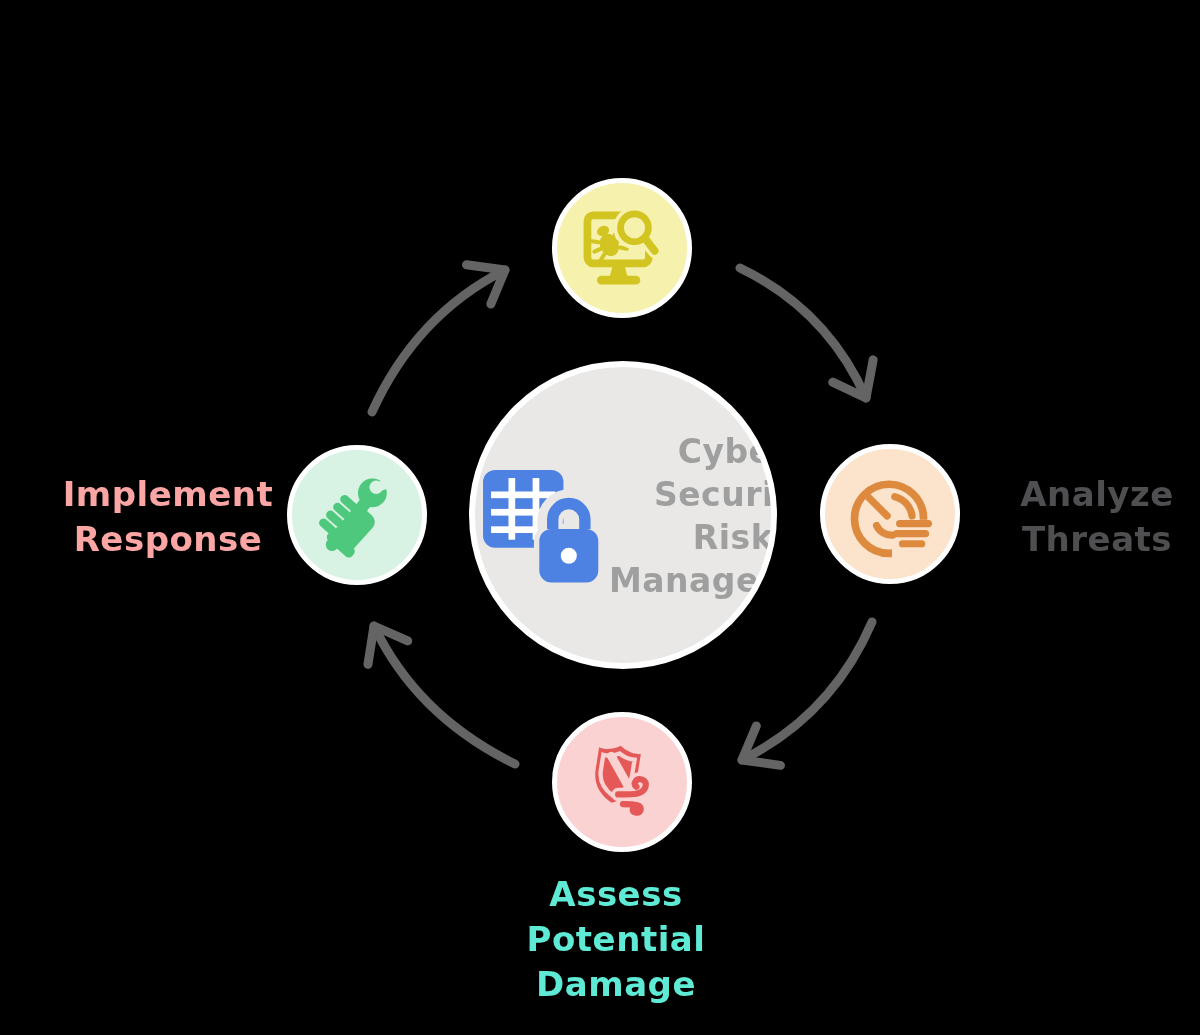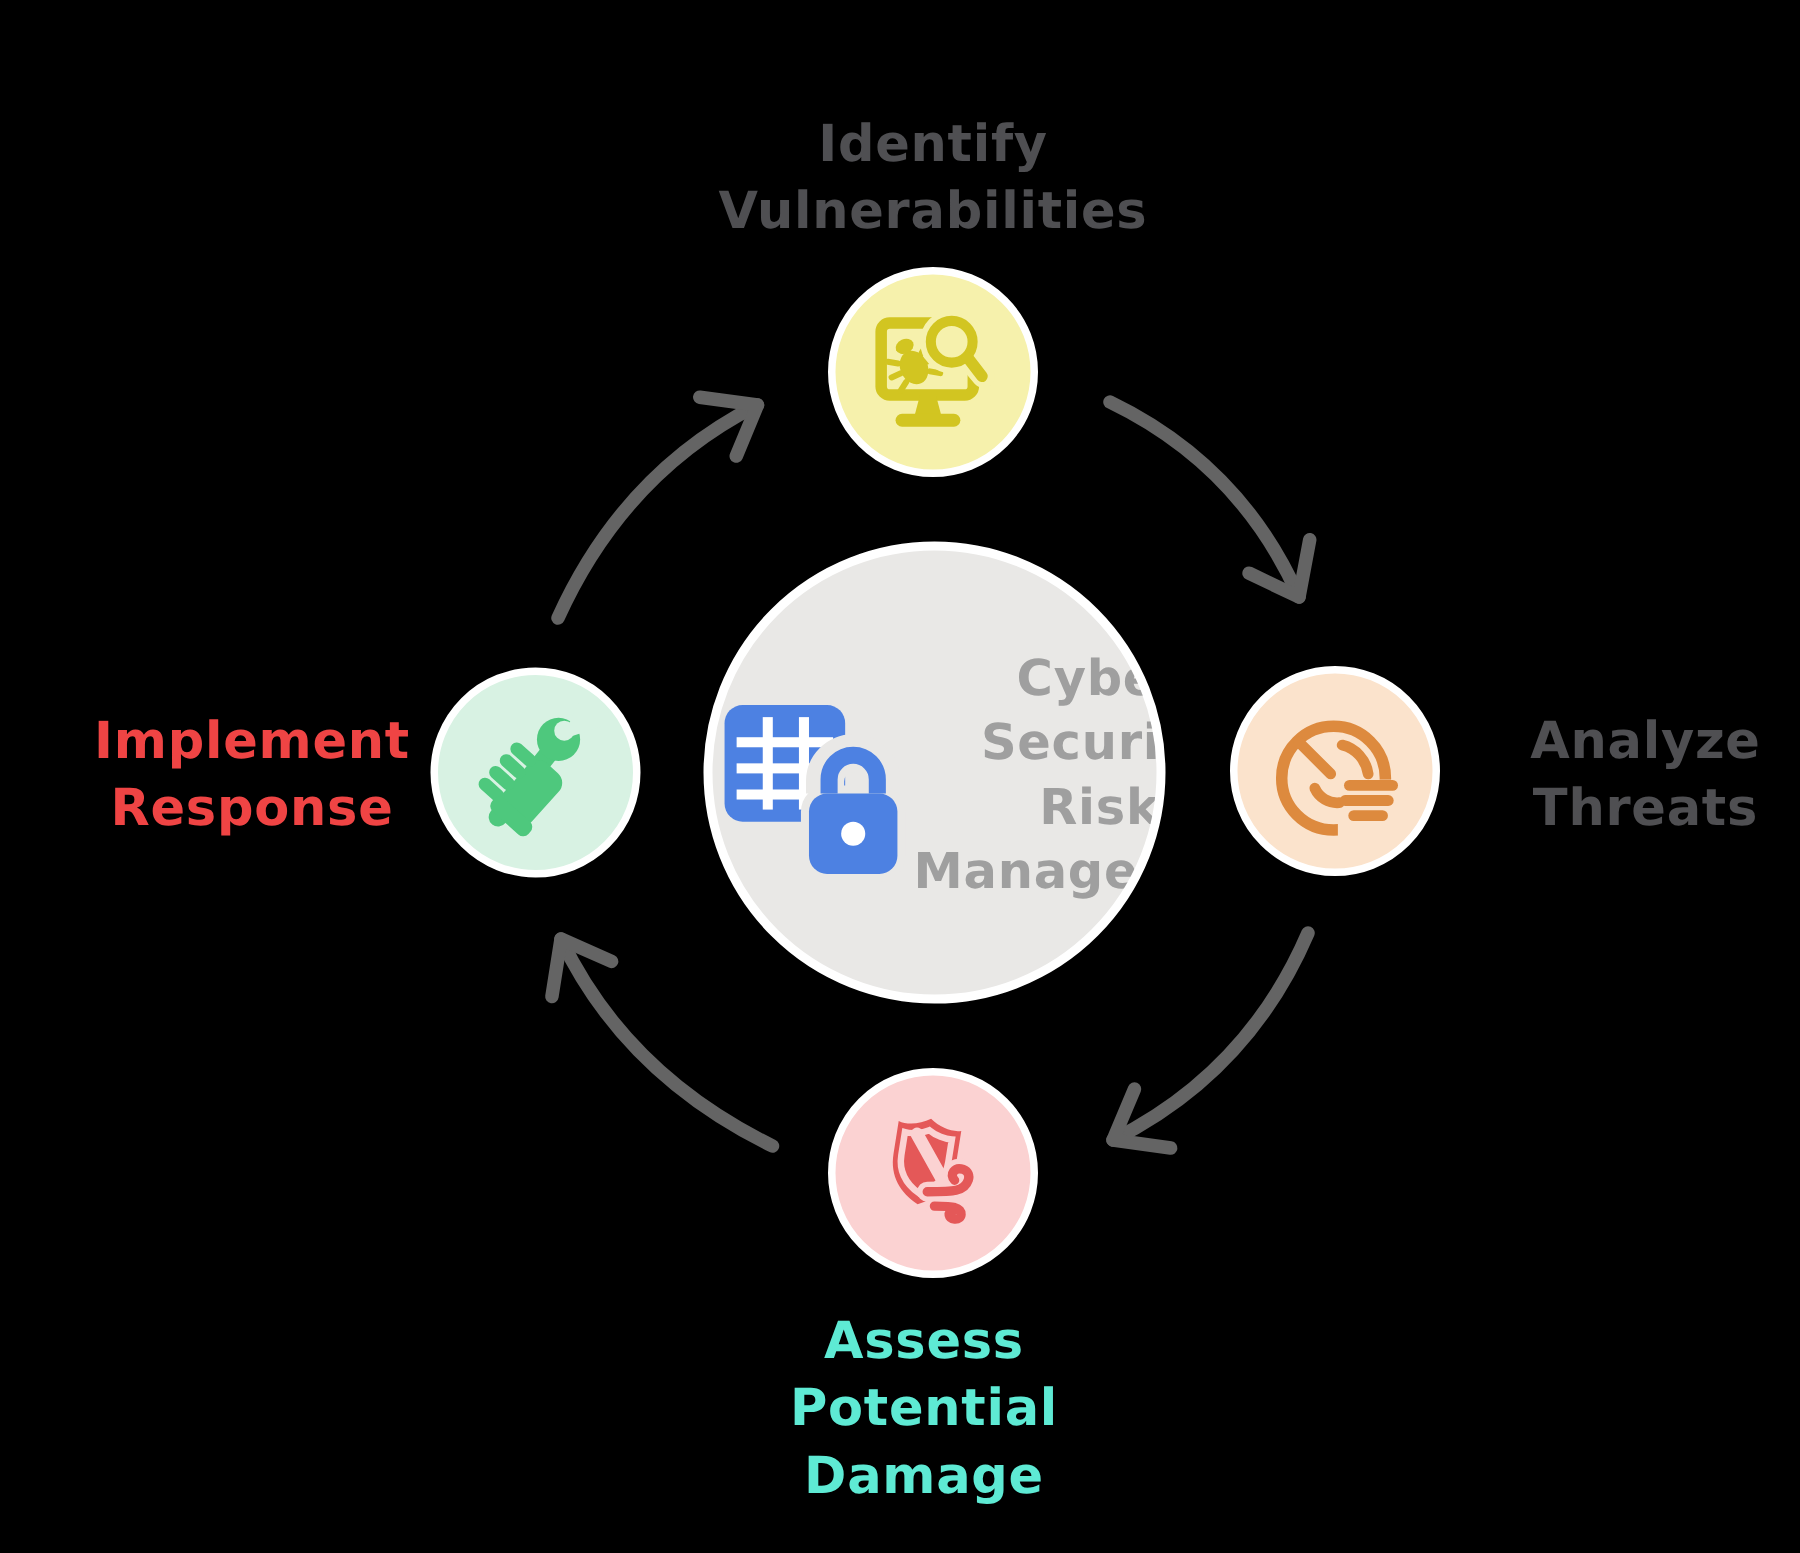--- a/index.html
+++ b/index.html
@@ -189,23 +189,21 @@
           <rect x="18" y="40" width="21" height="9" rx="4.5"></rect>
           <rect x="18" y="51" width="21" height="9" rx="4.5"></rect>
           <rect x="18" y="62" width="21" height="9" rx="4.5"></rect>
           <rect x="18" y="73" width="21" height="9" rx="4.5"></rect>
           <rect x="34" y="76" width="34" height="12" rx="5"></rect>
         </g>
       </svg>
     </span>
   </div>
 
-  <div class="stage-label label-top" style="color: rgb(79, 79, 82);">Identify
-Vulnerabilities</div>
   <div class="stage-label label-right" style="color: rgb(79, 79, 82);">Analyze
 Threats</div>
   <div class="stage-label label-bottom" style="color: #5eead4;">Assess
 Potential
 Damage</div>
-  <div class="stage-label label-left" style="color: #ef4444;">Implement
+  <div class="stage-label label-left" style="color: #fca5a5;">Implement
 Response</div>
 
 </div>
 
 </body></html>

